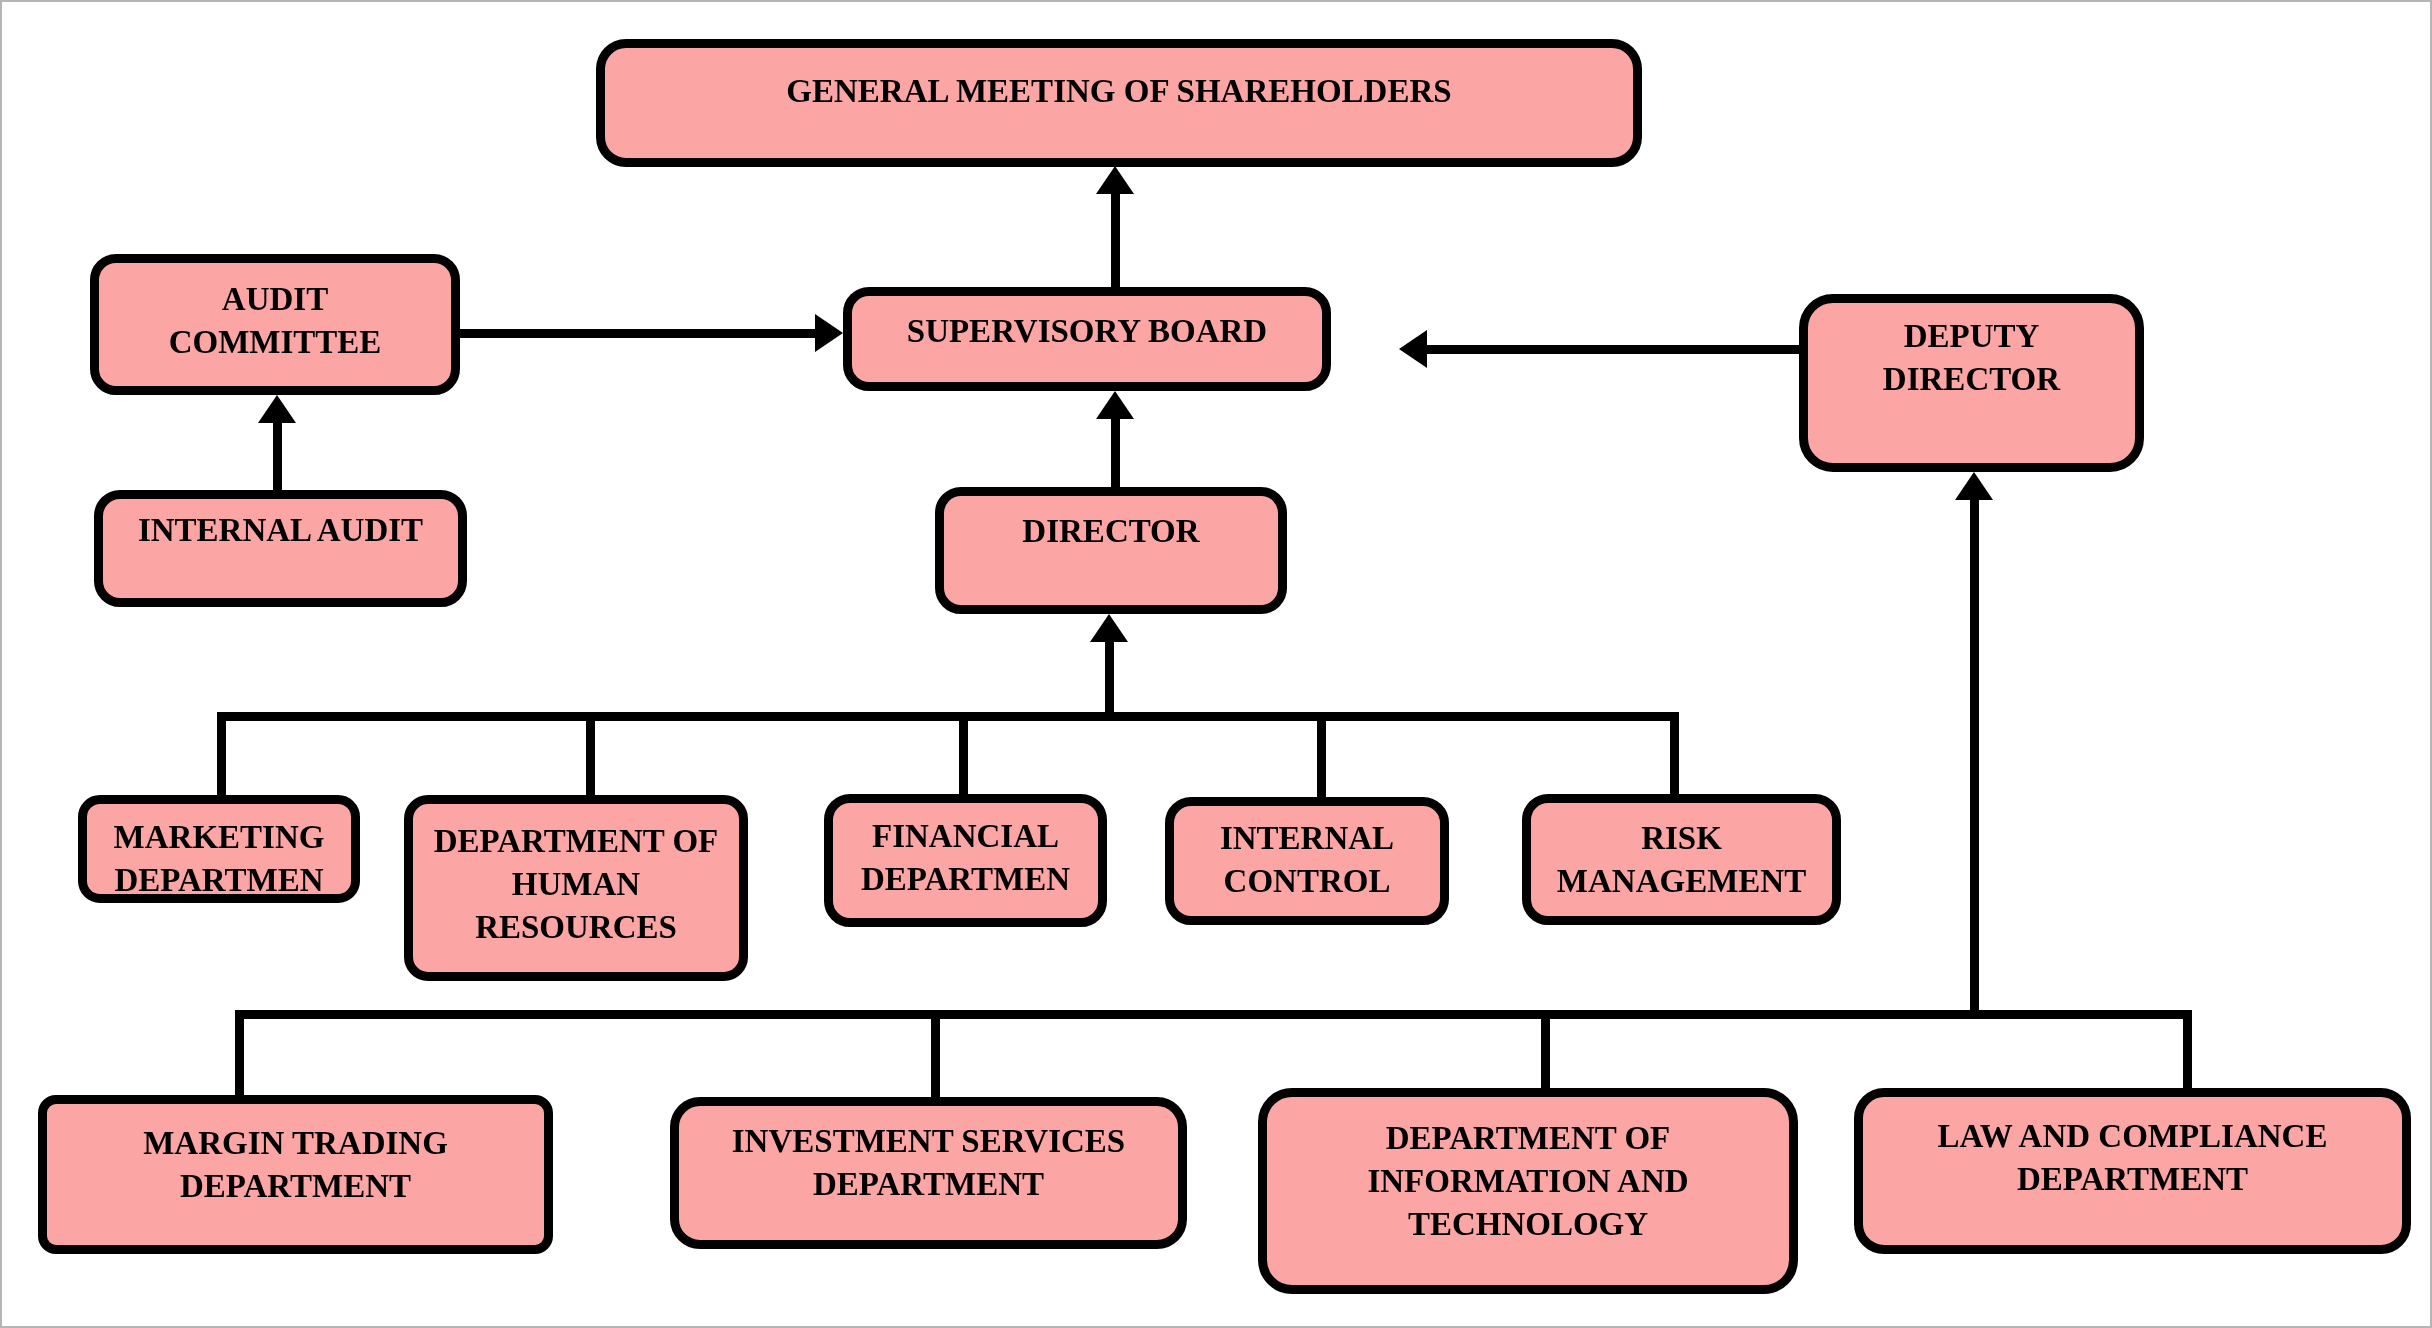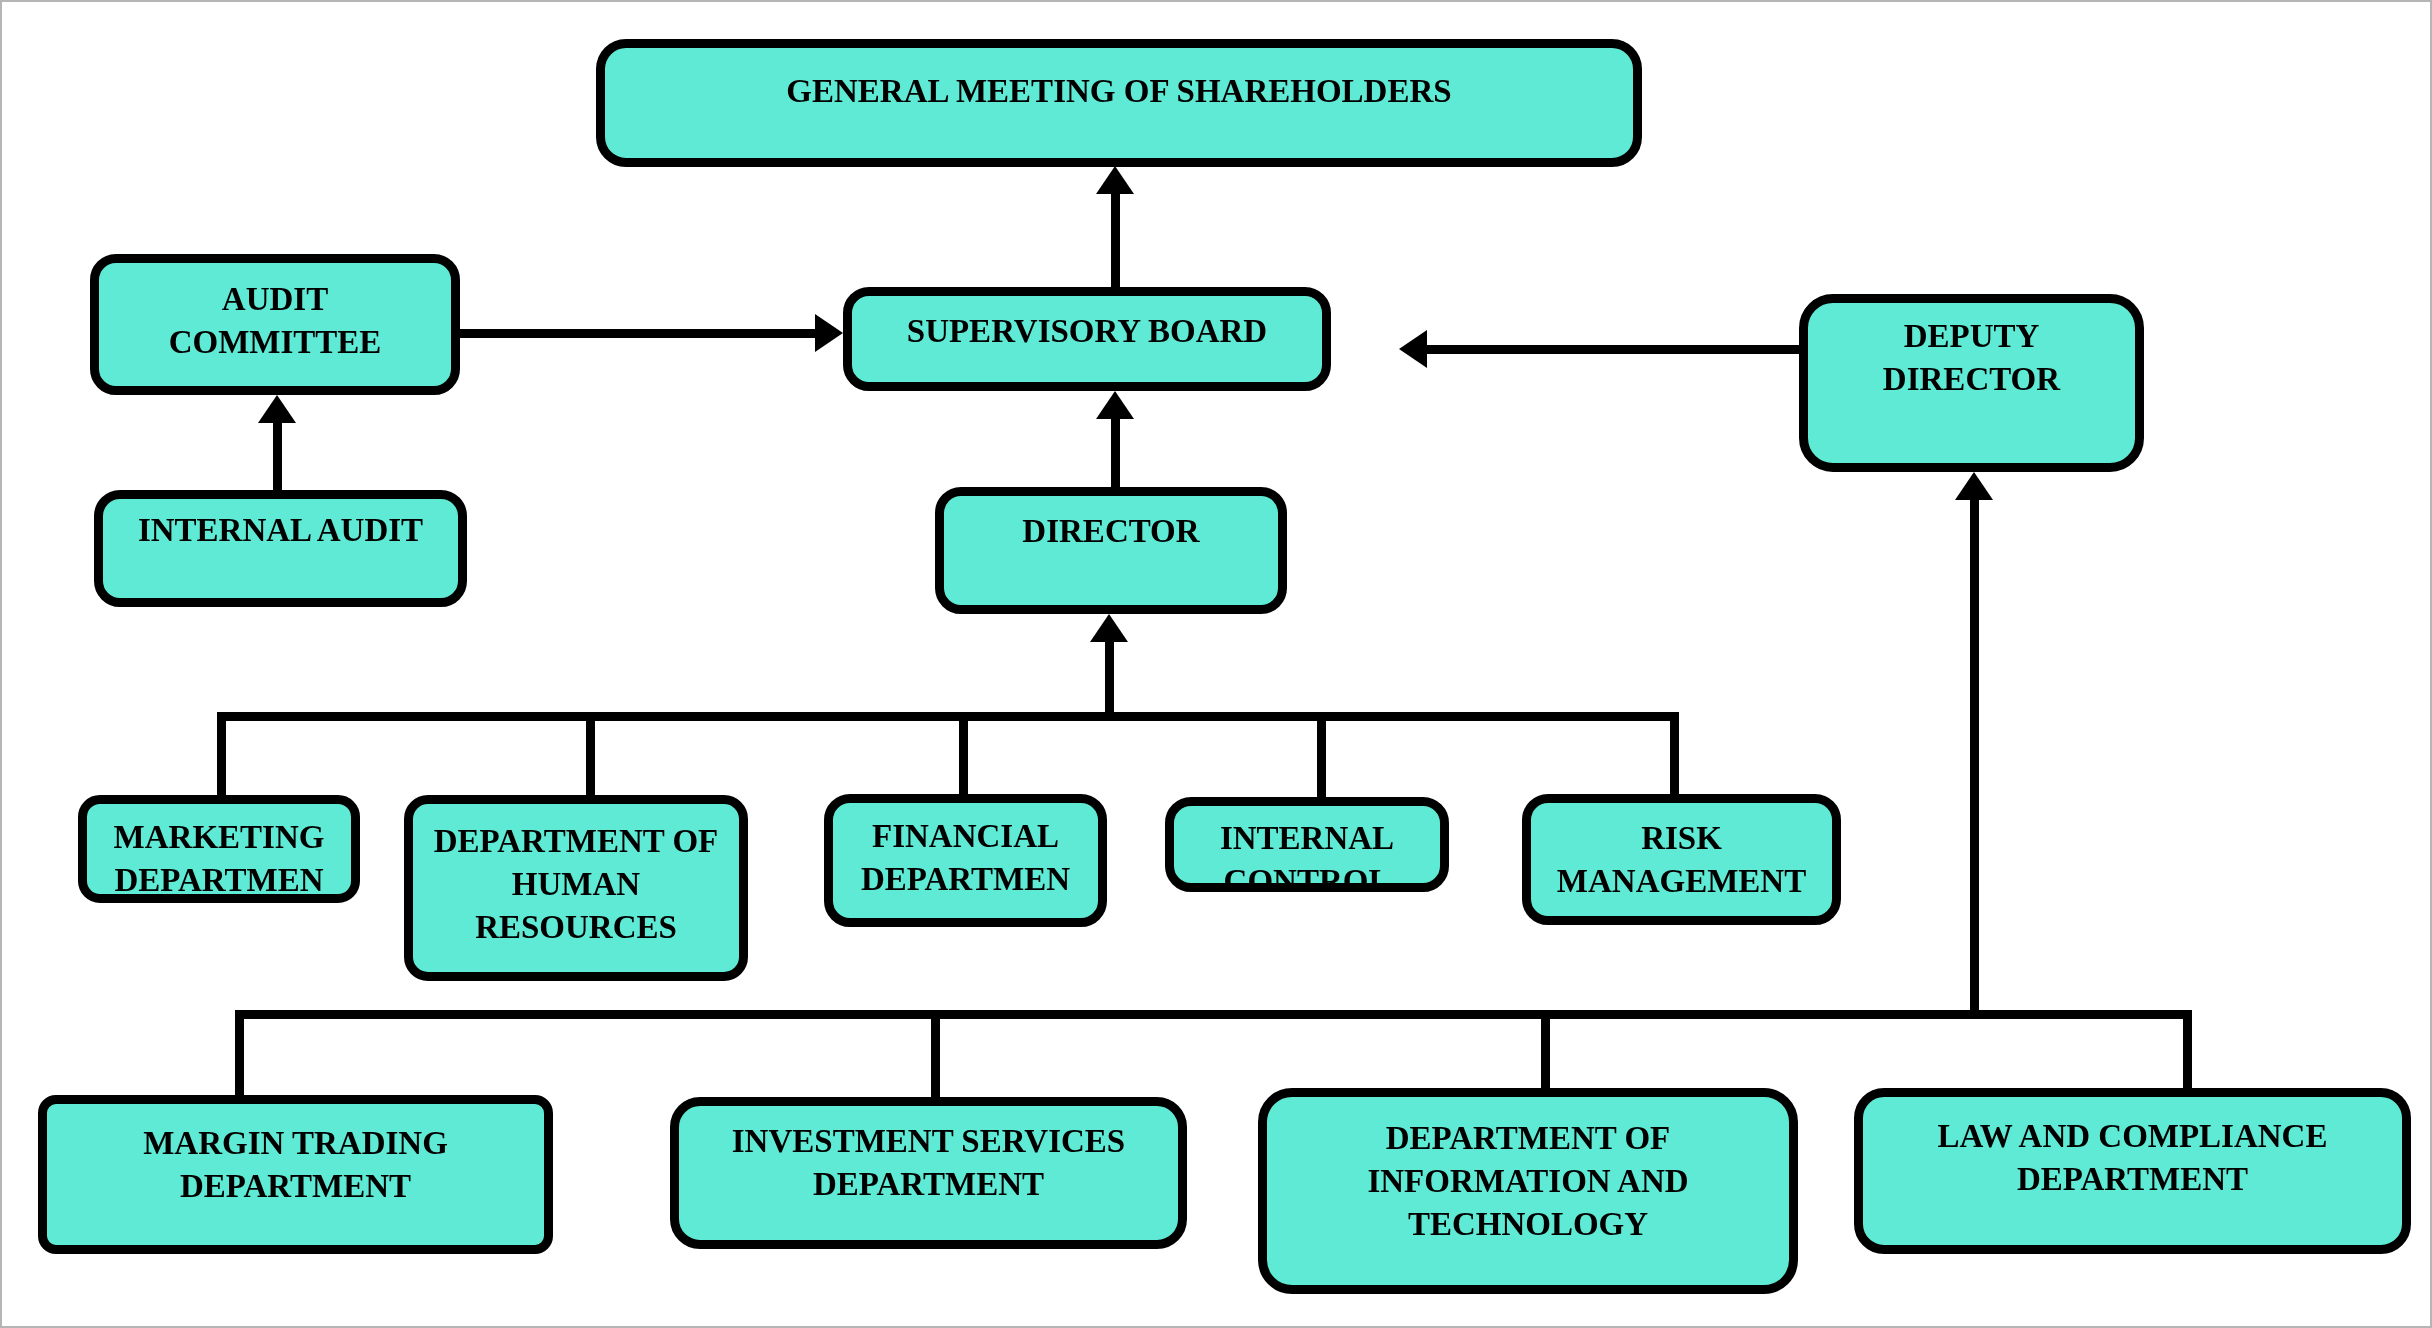--- a/index.html
+++ b/index.html
@@ -10,21 +10,21 @@
     background:#ffffff;
     border:2px solid #b5b5b5;
     font-family:"Liberation Serif","DejaVu Serif",serif;
     overflow:hidden;
   }
   .node{
     position:absolute;
     box-sizing:border-box;
     border:9px solid #000;
     border-radius:26px;
-    background:#5eead4;
+    background:#fca5a5;
     text-align:center;
     font-weight:700;
     font-size:33px;
     line-height:43px;
     color:#000;
     padding-left:20px;
     padding-right:20px;
   }
   .line{position:absolute;background:#000;}
   .arrow{position:absolute;width:0;height:0;}
@@ -98,21 +98,21 @@
   </div>
 
   <div class="node" style="left:402px;top:793px;width:344px;height:186px;padding-top:16px;border-radius:24px;">
     <span>DEPARTMENT OF HUMAN RESOURCES</span>
   </div>
 
   <div class="node" style="left:822px;top:792px;width:283px;height:133px;padding-top:12px;">
     <span>FINANCIAL DEPARTMEN</span>
   </div>
 
-  <div class="node" style="left:1163px;top:795px;width:284px;height:95px;padding-top:11px;">
+  <div class="node" style="left:1163px;top:795px;width:284px;height:128px;padding-top:11px;">
     <span>INTERNAL CONTROL</span>
   </div>
 
   <div class="node" style="left:1478px;top:792px;width:319px;height:131px;padding-top:14px;margin-left:42px;">
     <span>RISK MANAGEMENT</span>
   </div>
 
   <div class="node" style="left:36px;top:1093px;width:515px;height:159px;padding-top:18px;border-radius:18px;">
     <span>MARGIN TRADING DEPARTMENT</span>
   </div>

